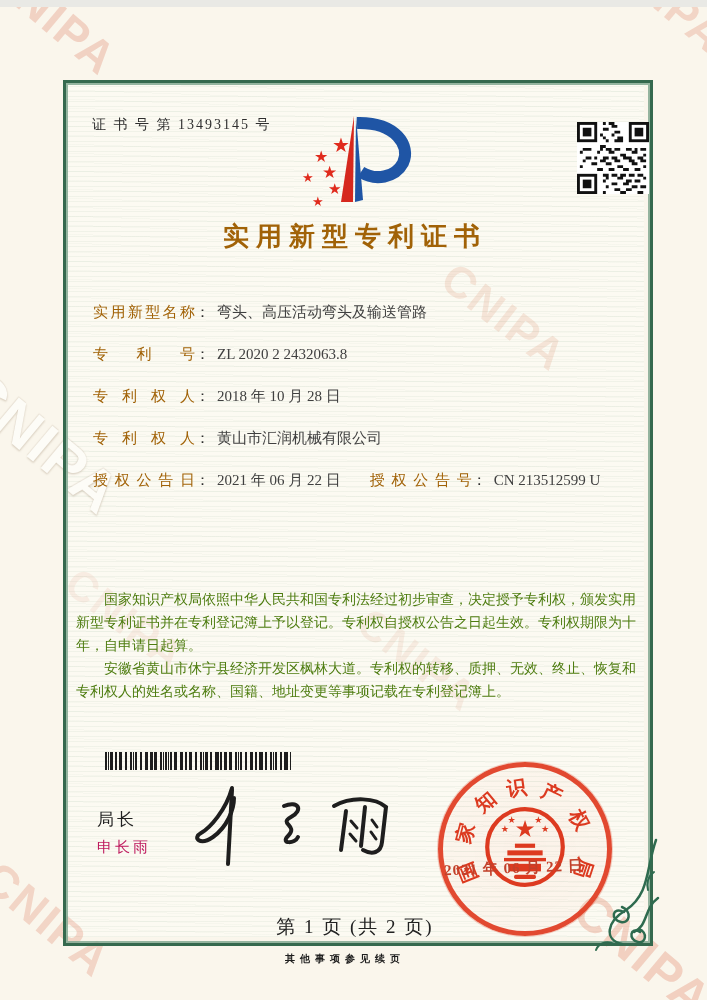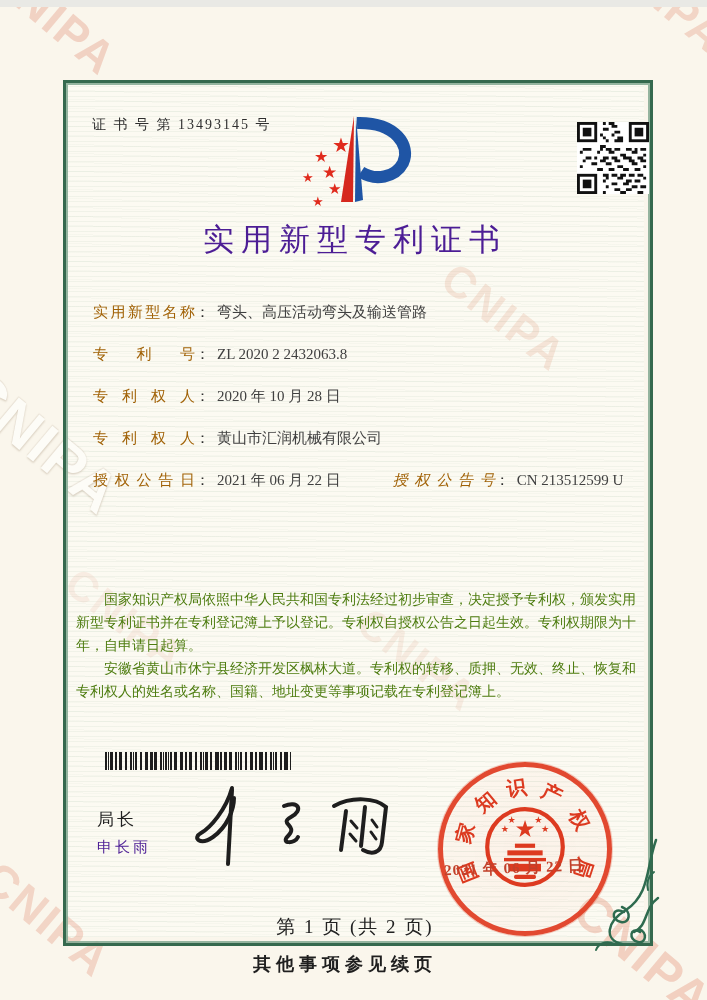--- a/index.html
+++ b/index.html
@@ -28,53 +28,53 @@
   .wm7{left:-28px;top:892px;font-size:46px;color:rgba(225,135,108,.30);transform:rotate(40deg);}
   .wm8{left:562px;top:926px;font-size:50px;color:rgba(225,135,108,.34);transform:rotate(40deg);}
 
   .z{position:absolute;z-index:4;}
 
   .cert-no{left:92px;top:116px;font-size:14px;letter-spacing:2px;color:#2e2e2e;}
 
   .logo{left:292px;top:110px;width:150px;height:100px;}
   .qr{left:577px;top:122px;width:72px;height:72px;}
 
-  .title{left:63px;top:219px;width:584px;text-align:center;font-size:31px;font-weight:400;
-         letter-spacing:7px;color:#4c1d95;}
+  .title{left:63px;top:219px;width:584px;text-align:center;font-size:26px;font-weight:700;
+         letter-spacing:7px;color:#a16207;}
 
   .fields{left:93px;top:299px;width:552px;font-size:15px;}
   .frow{line-height:26px;margin-bottom:16px;white-space:nowrap;}
   .flbl{display:inline-block;width:102px;text-align:justify;text-align-last:justify;color:#a16207;}
   .fcolon{display:inline-block;color:#2e2e2e;}
   .fval{padding-left:7px;color:#404040;}
-  .fgroup2{margin-left:52px;font-style:italic;}
+  .fgroup2{margin-left:29px;}
 
   .paras{left:76px;top:589px;width:560px;font-size:14px;line-height:23px;text-align:justify;color:#4d7c0f;font-family:Liberation Mono, monospace;}
   .paras p{margin:0;text-indent:2em;}
 
   .barcode{left:105px;top:752px;width:186px;height:18px;
     background-image:repeating-linear-gradient(90deg,#1d1d1d 0 2px,transparent 2px 5px),
       repeating-linear-gradient(90deg,#1d1d1d 0 1px,transparent 1px 7px),
       repeating-linear-gradient(90deg,transparent 0 3px,#1d1d1d 3px 4px,transparent 4px 11px);}
 
   .sig-title{left:97px;top:808px;font-size:17px;letter-spacing:3px;color:#222;}
-  .sig-name{left:97px;top:838px;font-size:15px;letter-spacing:3px;color:#4c1d95;}
+  .sig-name{left:97px;top:838px;font-size:15px;letter-spacing:3px;color:#be185d;}
   .sig-hand{left:188px;top:776px;width:215px;height:98px;}
 
   .seal{left:438px;top:762px;width:164px;height:164px;border-radius:50%;
         border:5px solid rgba(223,58,32,.92);box-shadow:0 0 0 1px rgba(223,58,32,.25);
         background:radial-gradient(circle,rgba(255,90,60,.05),rgba(255,90,60,.02));}
   .seal-char{position:absolute;left:50%;top:50%;width:22px;height:22px;margin:-11px 0 0 -11px;
         font-size:20px;font-weight:bold;color:#dc3a20;text-align:center;line-height:22px;}
   .emblem{position:absolute;left:40px;top:36px;width:84px;height:88px;}
   .seal-date{left:444px;top:858px;width:190px;font-size:15px;letter-spacing:1px;color:#c2402a;
         font-weight:600;transform:rotate(-2deg);}
 
   .page-info{left:63px;top:914px;width:584px;text-align:center;font-size:19px;letter-spacing:2px;color:#222;}
-  .footer-note{left:0;top:952px;width:690px;text-align:center;font-size:18px;font-weight:600;
+  .footer-note{left:0;top:952px;width:690px;text-align:center;font-size:10px;font-weight:600;
         letter-spacing:5px;color:#1f1f1f;}
 
   .corner-orn{left:584px;top:836px;width:80px;height:116px;z-index:5;}
 </style>
 </head>
 <body>
 
 <div id="page">
   <div class="topstrip"></div>
   <div class="frame-bg"></div>
@@ -127,21 +127,21 @@
   <div class="z title">实用新型专利证书</div>
 
   <div class="z fields">
     <div class="frow">
       <span class="flbl">实用新型名称</span><span class="fcolon">：</span><span class="fval">弯头、高压活动弯头及输送管路</span>
     </div>
     <div class="frow">
       <span class="flbl">专利号</span><span class="fcolon">：</span><span class="fval">ZL 2020 2 2432063.8</span>
     </div>
     <div class="frow">
-      <span class="flbl">专利权人</span><span class="fcolon">：</span><span class="fval">2020 年 10 月 28 日</span>
+      <span class="flbl">专利权人</span><span class="fcolon">：</span><span class="fval">2018 年 10 月 28 日</span>
     </div>
     <div class="frow">
       <span class="flbl">专利权人</span><span class="fcolon">：</span><span class="fval">黄山市汇润机械有限公司</span>
     </div>
     <div class="frow">
       <span class="flbl">授权公告日</span><span class="fcolon">：</span><span class="fval">2021 年 06 月 22 日</span><span class="flbl fgroup2">授权公告号</span><span class="fcolon">：</span><span class="fval">CN 213512599 U</span>
     </div>
   </div>
 
   <div class="z paras">

